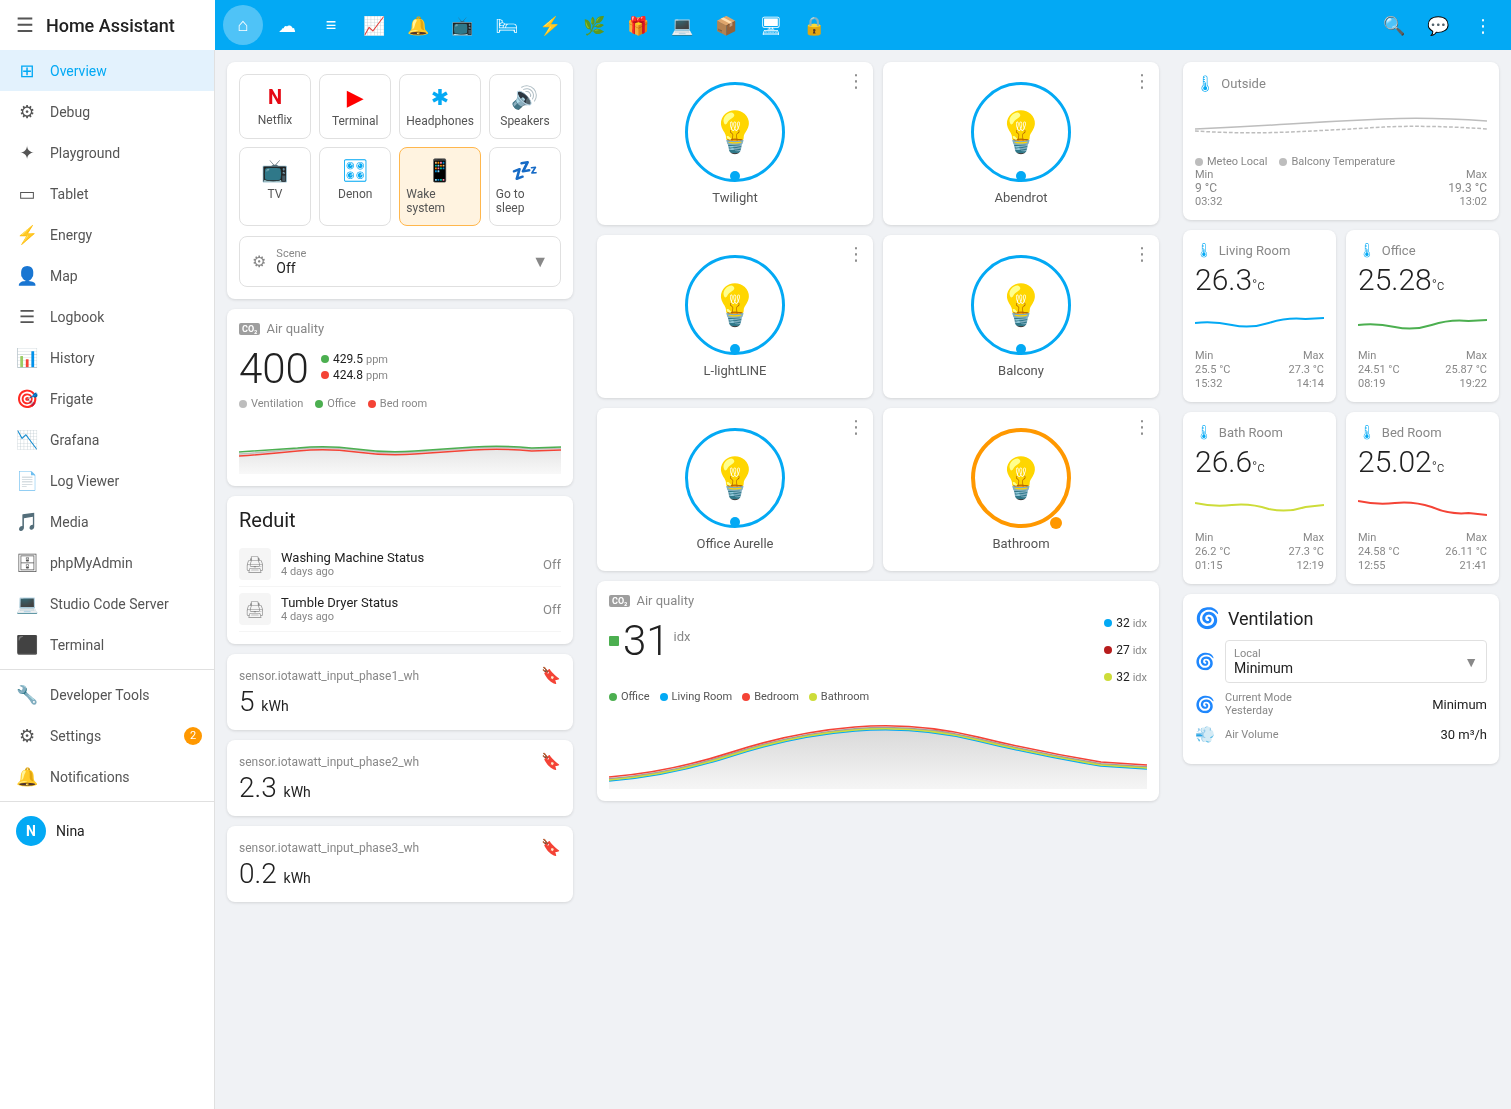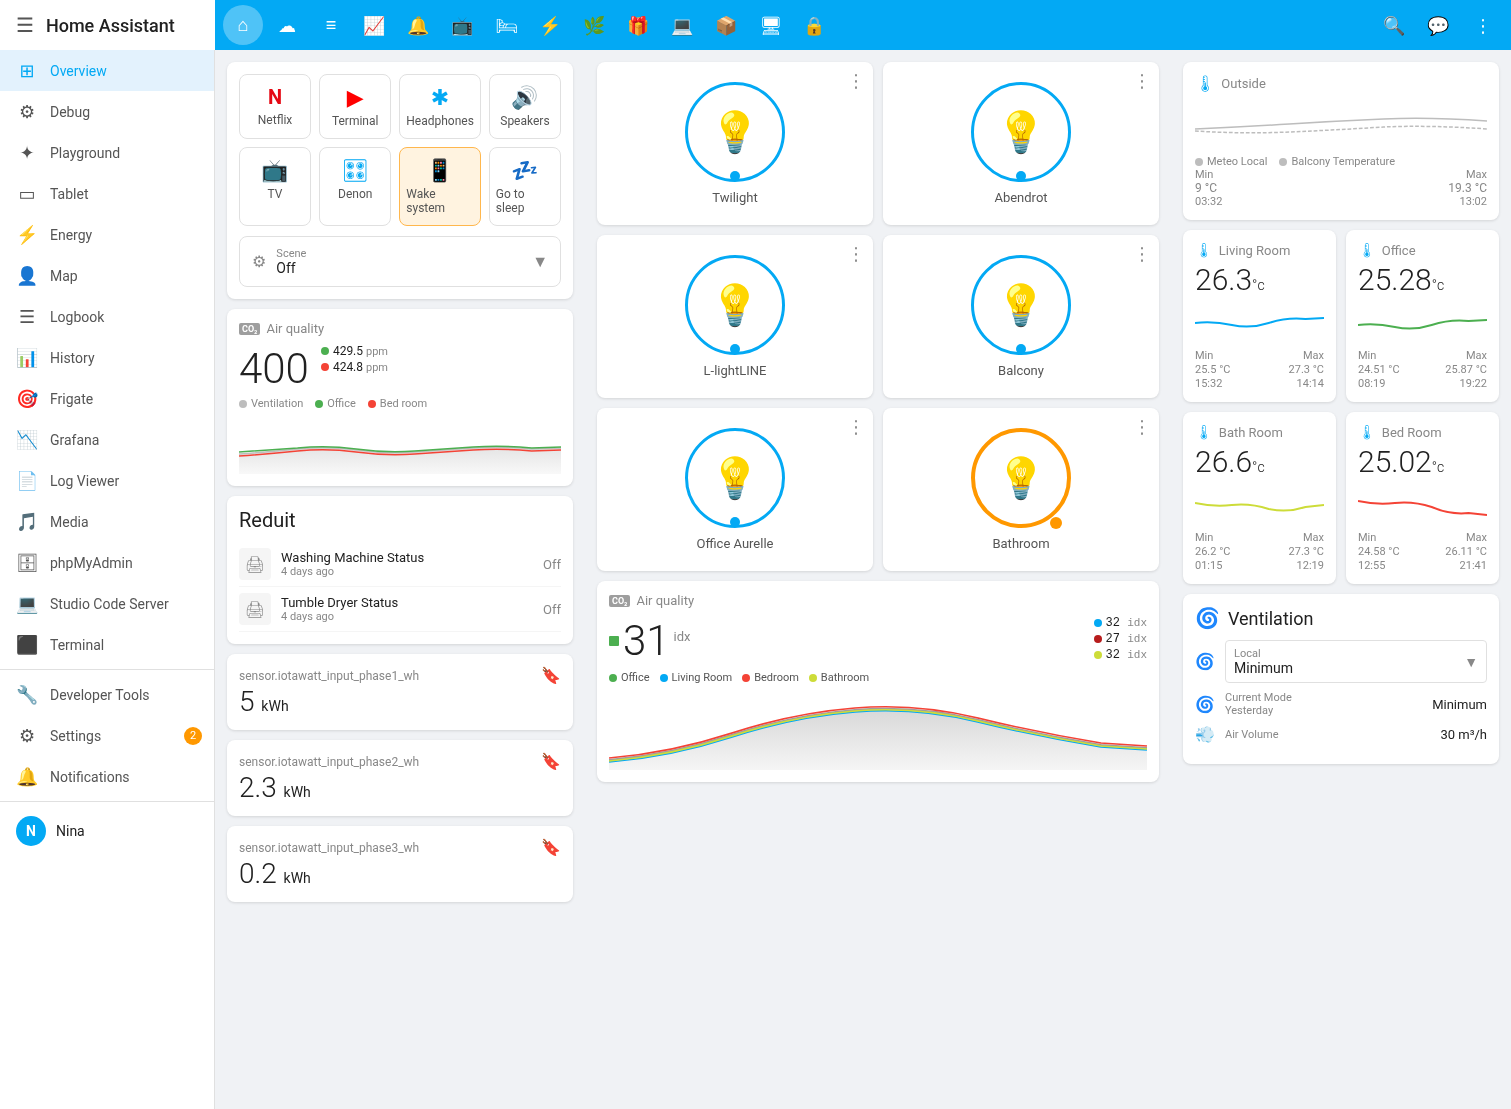--- a/index.html
+++ b/index.html
@@ -72,21 +72,21 @@
     .scene-field .scene-label { font-size: 11px; color: #888; }
     .scene-field .scene-value { font-size: 14px; color: #212121; }
     .scene-dropdown { color: #888; font-size: 16px; }
 
     
     .air-quality-card { padding: 12px; }
     .aq-title { display: flex; align-items: center; gap: 6px; color: #888; font-size: 13px; margin-bottom: 8px; }
     .co2-icon { background: #9e9e9e; color: #fff; font-size: 9px; padding: 1px 3px; border-radius: 2px; font-weight: bold; }
     .aq-main { display: flex; align-items: flex-start; gap: 12px; }
     .aq-value { font-size: 42px; font-weight: 300; color: #212121; }
-    .aq-readings { font-size: 12px; display: flex; flex-direction: column; gap: 2px; margin-top: 0; }
+    .aq-readings { font-size: 12px; display: flex; flex-direction: column; gap: 2px; margin-top: 8px; }
     .aq-reading { display: flex; align-items: center; gap: 4px; }
     .dot { width: 8px; height: 8px; border-radius: 50%; display: inline-block; }
     .dot-green { background: #4caf50; }
     .dot-red { background: #f44336; }
     .aq-legend { display: flex; gap: 12px; font-size: 11px; color: #888; margin-top: 4px; }
     .legend-item { display: flex; align-items: center; gap: 4px; }
     .dot-gray { background: #bdbdbd; }
     .aq-chart { height: 60px; margin-top: 4px; position: relative; overflow: hidden; }
 
     
@@ -114,21 +114,21 @@
     .light-ring { width: 100px; height: 100px; border-radius: 50%; border: 3px solid #e0e0e0; display: flex; align-items: center; justify-content: center; position: relative; margin-bottom: 8px; }
     .light-ring.on { border-color: #ff9800; }
     .light-ring.dim { border-color: #03a9f4; }
     .light-dot { width: 10px; height: 10px; border-radius: 50%; background: #03a9f4; position: absolute; bottom: -2px; left: 50%; transform: translateX(-50%); }
     .light-name { font-size: 13px; color: #555; text-align: center; }
 
     
     .aq-center { padding: 12px; }
     .aq-idx { font-size: 42px; font-weight: 300; }
     .aq-idx-unit { font-size: 13px; color: #888; margin-bottom: 8px; }
-    .aq-right-readings { font-size: 12px; display: flex; flex-direction: column; gap: 2px; margin-left: auto; font-family: Liberation Mono, monospace; }
+    .aq-right-readings { font-size: 12px; display: flex; flex-direction: column; gap: 13px; margin-left: auto; }
     .aq-center-legend { display: flex; gap: 10px; font-size: 11px; color: #555; margin-top: 6px; flex-wrap: wrap; }
     .aq-center-chart { height: 80px; margin-top: 6px; }
 
     
     .temp-card { padding: 12px; }
     .temp-card-title { display: flex; align-items: center; gap: 6px; color: #888; font-size: 13px; margin-bottom: 4px; }
     .temp-icon { color: #03a9f4; font-size: 14px; }
     .temp-value { font-size: 30px; font-weight: 300; color: #212121; }
     .temp-unit { font-size: 14px; }
     .temp-chart { height: 40px; margin: 6px 0; }

